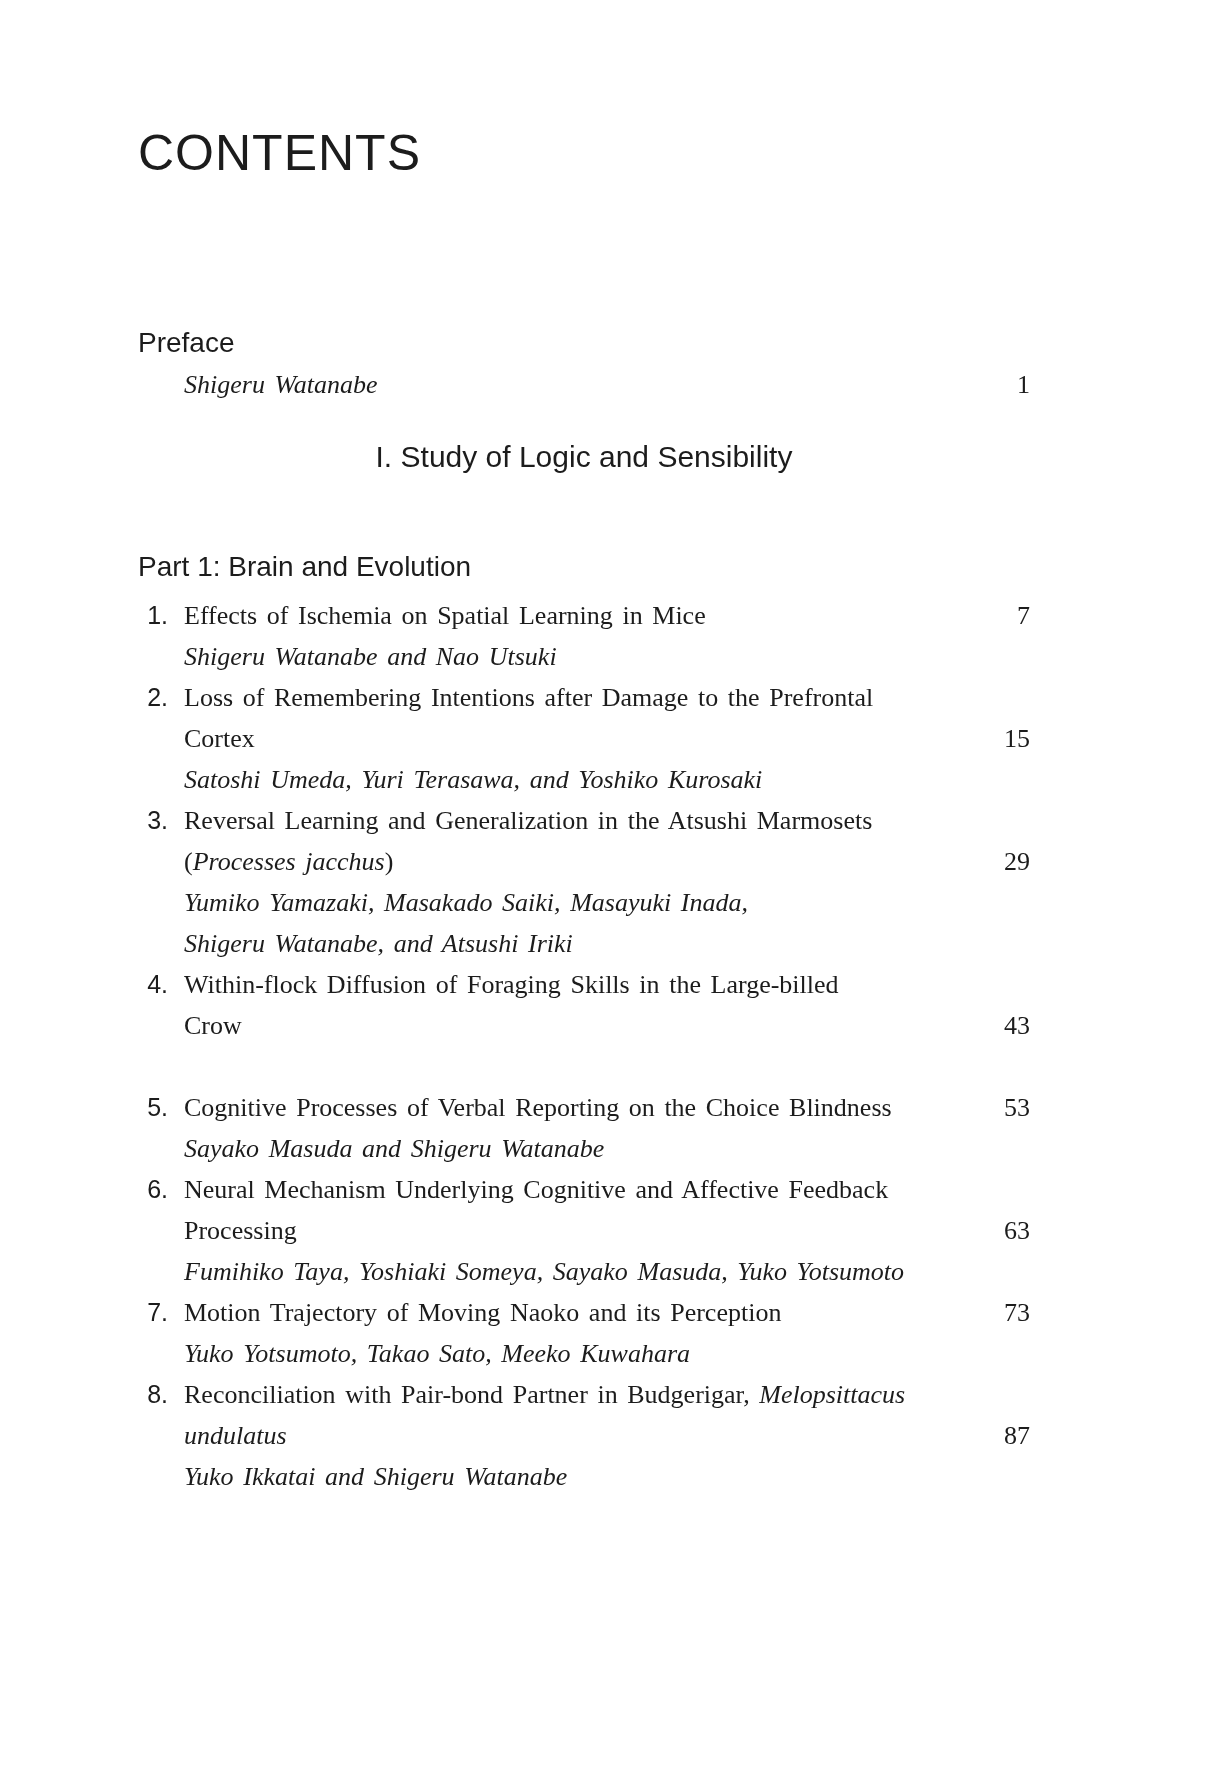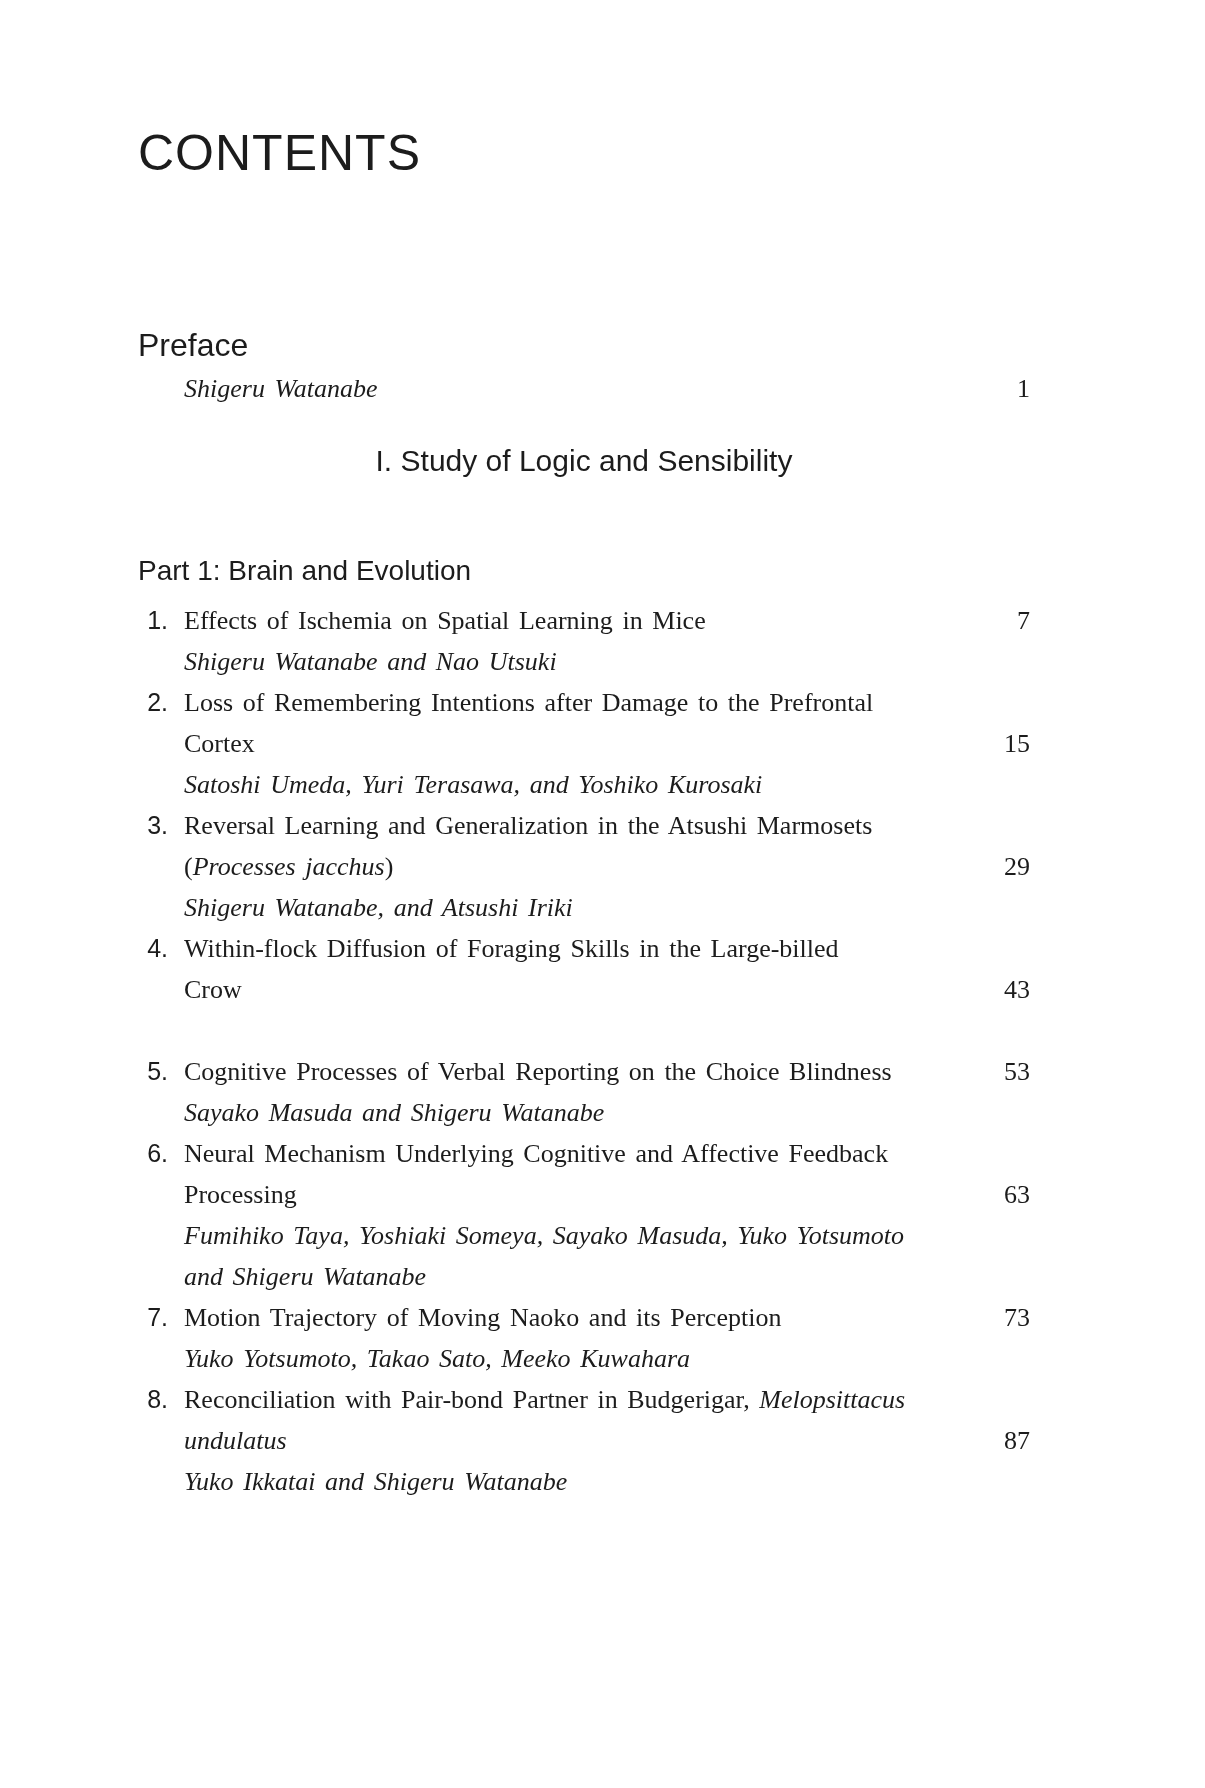--- a/index.html
+++ b/index.html
@@ -23,21 +23,21 @@
     font-weight: 400;
     font-size: 50px;
     line-height: 1;
     letter-spacing: 1px;
     margin: 0;
     padding-top: 128px;
   }
   .preface-label {
     font-family: "Liberation Sans", sans-serif;
     font-weight: 400;
-    font-size: 32px;
+    font-size: 28px;
     line-height: 1.2;
     margin-top: 148px;
   }
   .section-heading {
     font-family: "Liberation Sans", sans-serif;
     font-weight: 400;
     font-size: 30px;
     line-height: 1.2;
     text-align: center;
     margin: 34px 0 0 0;
@@ -138,20 +138,25 @@
           <span class="fill"></span>
         </div>
         <div class="toc-line">
           <span class="num"> </span>
           <span class="line-text"><span>(</span><span class="italic">Processes jacchus</span><span>)</span></span>
           <span class="fill"></span>
           <span class="pagenum">29</span>
         </div>
         <div class="toc-line">
           <span class="num"> </span>
+          <span class="line-text italic"><span>Yumiko Yamazaki, Masakado Saiki, Masayuki Inada,</span></span>
+          <span class="fill"></span>
+        </div>
+        <div class="toc-line">
+          <span class="num"> </span>
           <span class="line-text italic"><span>Shigeru Watanabe, and Atsushi Iriki</span></span>
           <span class="fill"></span>
         </div>
       </div>
       <div>
         <div class="toc-line">
           <span class="num">4.</span>
           <span class="line-text"><span>Within-flock Diffusion of Foraging Skills in the Large-billed</span></span>
           <span class="fill"></span>
         </div>
@@ -189,25 +194,20 @@
           <span class="num"> </span>
           <span class="line-text"><span>Processing</span></span>
           <span class="fill"></span>
           <span class="pagenum">63</span>
         </div>
         <div class="toc-line">
           <span class="num"> </span>
           <span class="line-text italic"><span>Fumihiko Taya, Yoshiaki Someya, Sayako Masuda, Yuko Yotsumoto</span></span>
           <span class="fill"></span>
         </div>
-        <div class="toc-line">
-          <span class="num"> </span>
-          <span class="line-text italic"><span>and Shigeru Watanabe</span></span>
-          <span class="fill"></span>
-        </div>
       </div>
       <div>
         <div class="toc-line">
           <span class="num">7.</span>
           <span class="line-text"><span>Motion Trajectory of Moving Naoko and its Perception</span></span>
           <span class="fill"></span>
           <span class="pagenum">73</span>
         </div>
         <div class="toc-line">
           <span class="num"> </span>

